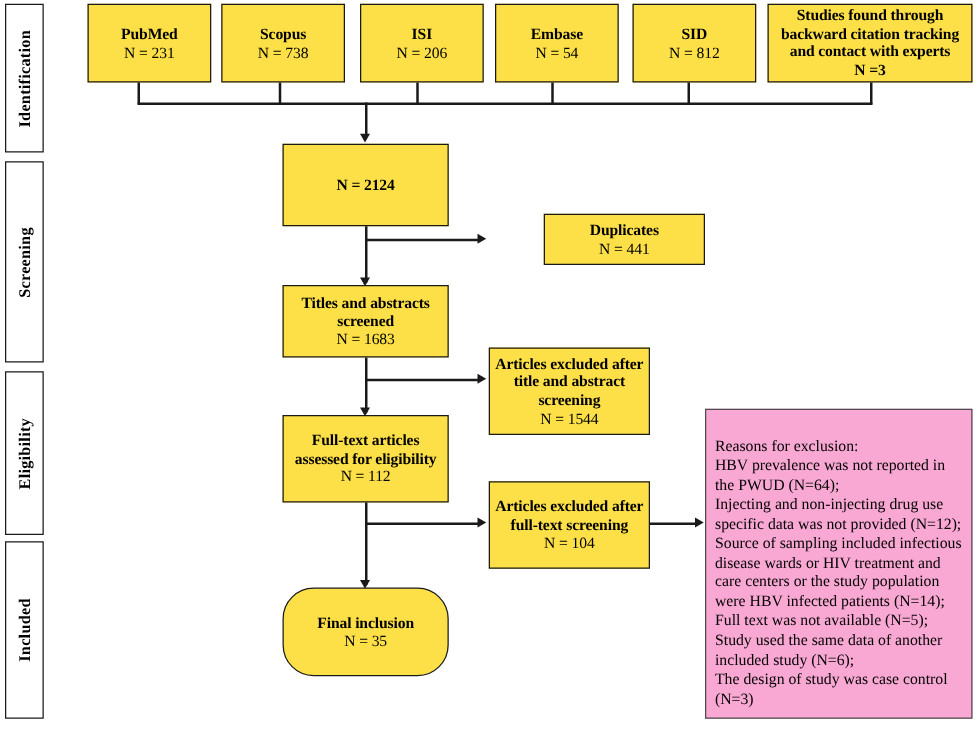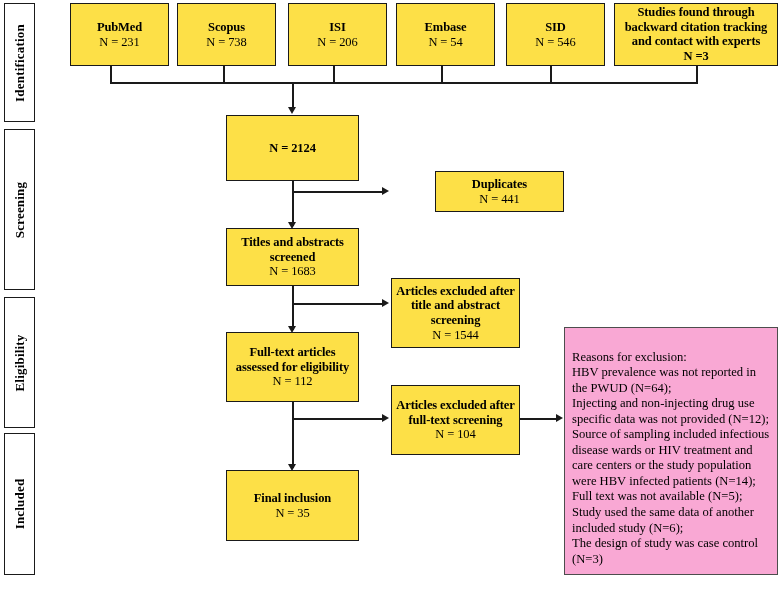--- a/index.html
+++ b/index.html
@@ -131,21 +131,21 @@
     <span class="num">N = 206</span>
   </div>
 
   <div class="box" style="left:396px; top:3px; width:99px; height:63px;">
     <span class="lbl">Embase</span>
     <span class="num">N = 54</span>
   </div>
 
   <div class="box" style="left:506px; top:3px; width:99px; height:63px;">
     <span class="lbl">SID</span>
-    <span class="num">N = 546</span>
+    <span class="num">N = 812</span>
   </div>
 
   <div class="box" style="left:614px; top:3px; width:164px; height:63px; padding:0 4px;">
     <span class="lbl allbold" style="line-height:1.16;">Studies found through backward citation tracking and contact with experts</span>
     <span class="num allbold">N =3</span>
   </div>
 
   <div class="ln v" style="left:110px; top:66px; height:17px;"></div>
   <div class="ln v" style="left:223px; top:66px; height:17px;"></div>
   <div class="ln v" style="left:333px; top:66px; height:17px;"></div>
@@ -198,21 +198,21 @@
   <div class="arrowhead-right" style="left:382px; top:414px;"></div>
 
   <div class="box" style="left:391px; top:385px; width:129px; height:70px; padding:0 4px;">
     <span class="lbl">Articles excluded after full-text screening</span>
     <span class="num">N = 104</span>
   </div>
 
   <div class="ln h" style="left:520px; top:418px; width:37px;"></div>
   <div class="arrowhead-right" style="left:556px; top:414px;"></div>
 
-  <div class="box" style="left:226px; top:470px; width:133px; height:71px;">
+  <div class="box" style="left:226px; top:470px; width:133px; height:71px;border-radius:25px;">
     <span class="lbl">Final inclusion</span>
     <span class="num">N = 35</span>
   </div>
 
   <div class="reasons" style="left:564px; top:327px; width:214px; height:248px;">
     <span>Reasons for exclusion:
 HBV prevalence was not reported in the PWUD (N=64);
 Injecting and non-injecting drug use specific data was not provided (N=12);
 Source of sampling included infectious disease wards or HIV treatment and care centers or the study population were HBV infected patients (N=14);
 Full text was not available (N=5);

